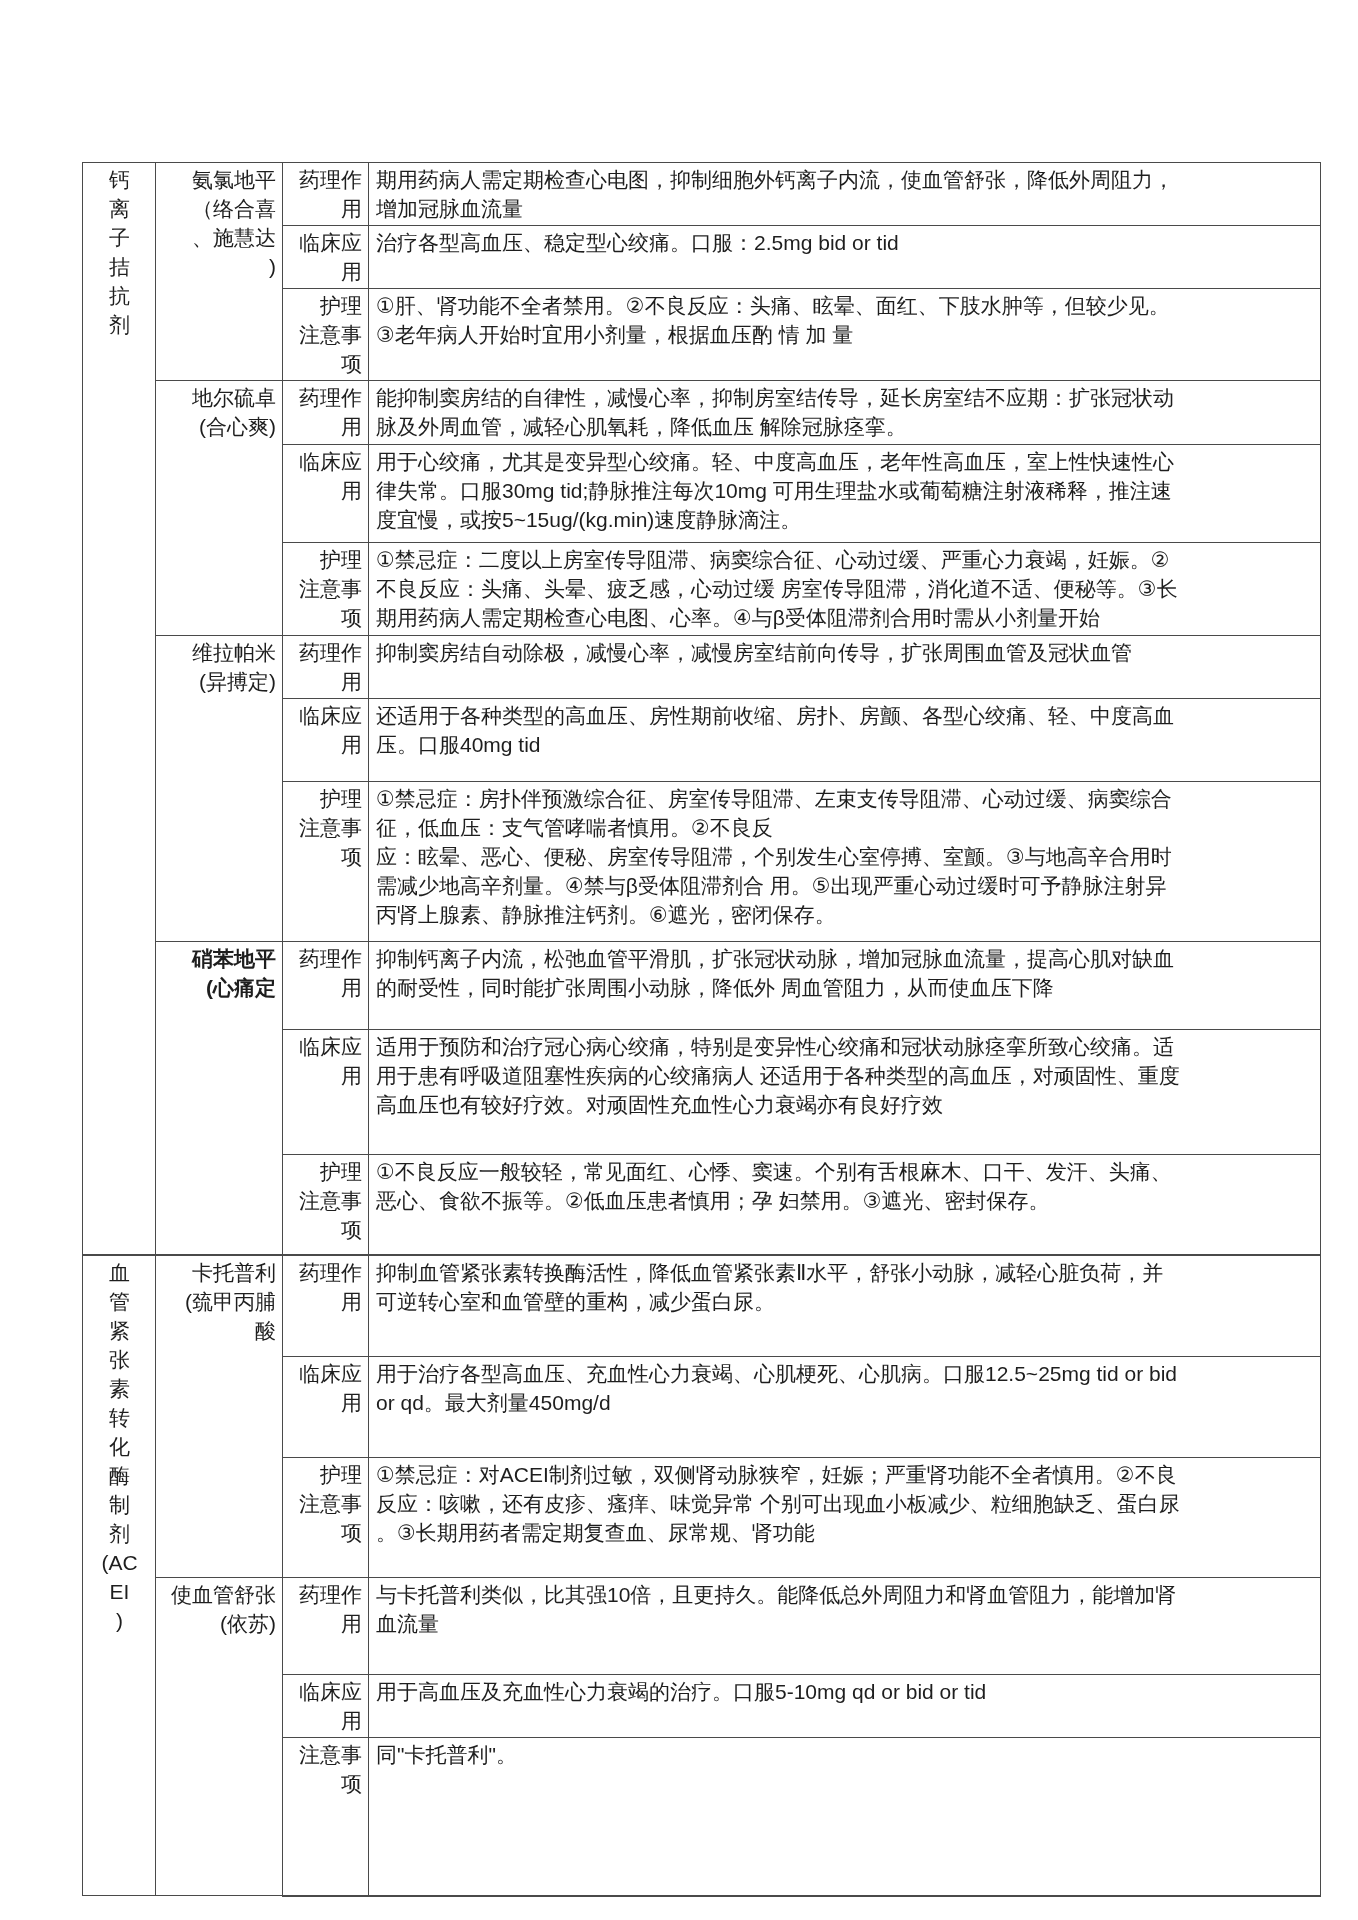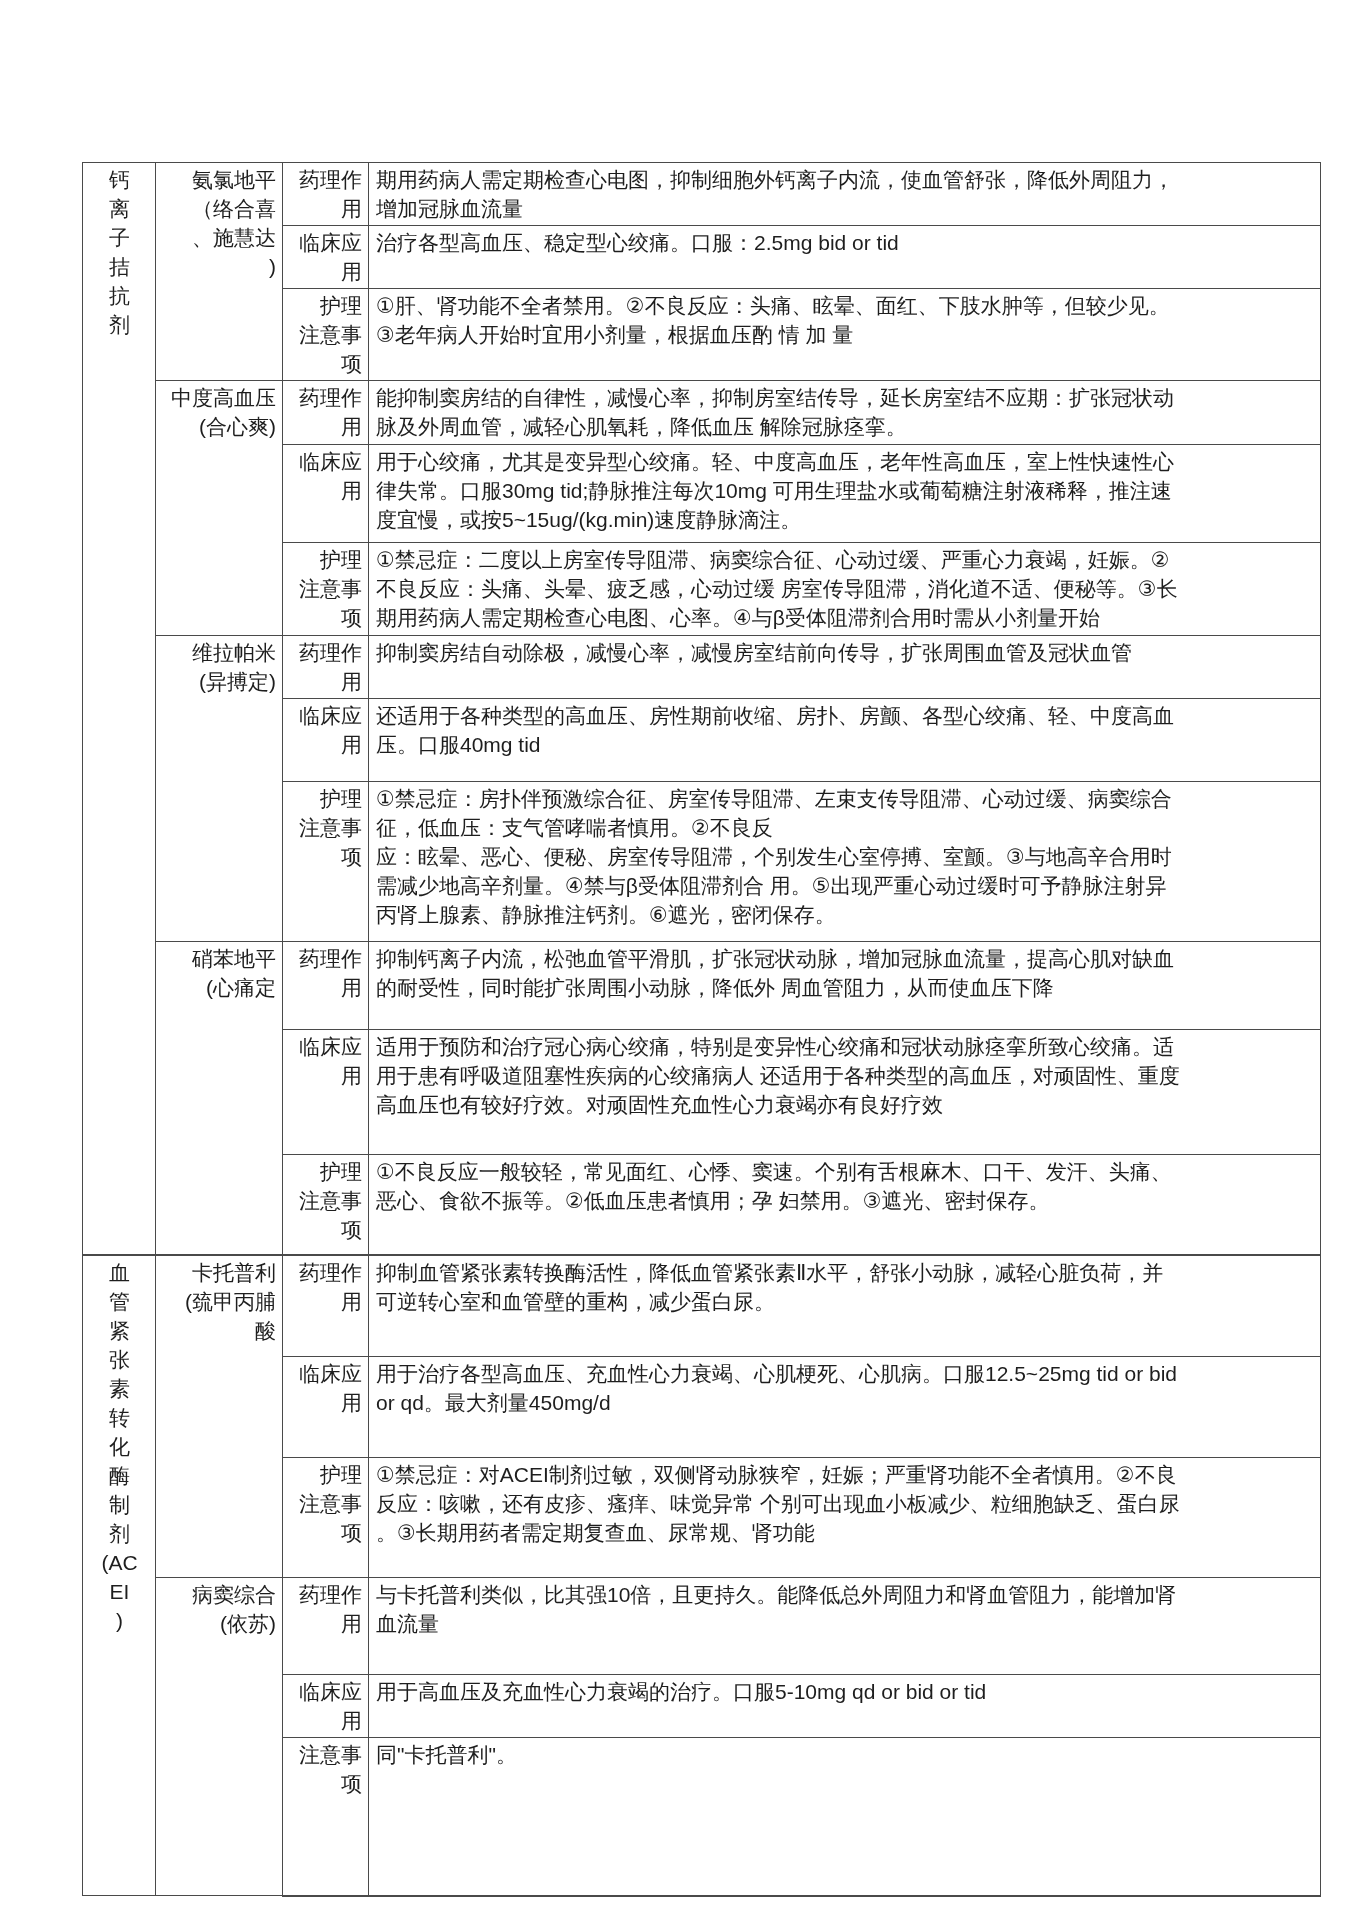--- a/index.html
+++ b/index.html
@@ -41,21 +41,21 @@
     line-height:30px;
     text-align:right;
   }
   td.content{
     padding:3px 8px 2px 8px;
   }
   tr.group-start td{border-top-width:2px;}
   tr.table-end td{border-bottom-width:2px;}
   td.pt55{padding-top:58px;}
   td.pt15{padding-top:18px;}
-  td.pt45{padding-top:48px;}
+  td.pt45{padding-top:48px;font-weight:bold;}
 </style>
 </head>
 <body>
 
 <table class="drug-table">
   <colgroup>
     <col style="width:73px">
     <col style="width:127px">
     <col style="width:86px">
     <col style="width:952px">
@@ -82,21 +82,21 @@
       <td class="content">治疗各型高血压、稳定型心绞痛。口服：2.5mg bid or tid</td>
     </tr>
     <tr style="height:64px">
       <td class="label">护理
 注意事项</td>
       <td class="content">①肝、肾功能不全者禁用。②不良反应：头痛、眩晕、面红、下肢水肿等，但较少见。
 ③老年病人开始时宜用小剂量，根据血压酌 情 加 量</td>
     </tr>
 
     <tr style="height:64px">
-      <td class="drug pt55" rowspan="3">中度高血压
+      <td class="drug pt55" rowspan="3">地尔硫卓
 (合心爽)</td>
       <td class="label">药理作用</td>
       <td class="content">能抑制窦房结的自律性，减慢心率，抑制房室结传导，延长房室结不应期：扩张冠状动
 脉及外周血管，减轻心肌氧耗，降低血压 解除冠脉痉挛。</td>
     </tr>
     <tr style="height:98px">
       <td class="label">临床应用</td>
       <td class="content">用于心绞痛，尤其是变异型心绞痛。轻、中度高血压，老年性高血压，室上性快速性心
 律失常。口服30mg tid;静脉推注每次10mg 可用生理盐水或葡萄糖注射液稀释，推注速
 度宜慢，或按5~15ug/(kg.min)速度静脉滴注。</td>
@@ -178,21 +178,21 @@
     </tr>
     <tr style="height:120px">
       <td class="label">护理
 注意事项</td>
       <td class="content">①禁忌症：对ACEI制剂过敏，双侧肾动脉狭窄，妊娠；严重肾功能不全者慎用。②不良
 反应：咳嗽，还有皮疹、瘙痒、味觉异常 个别可出现血小板减少、粒细胞缺乏、蛋白尿
 。③长期用药者需定期复查血、尿常规、肾功能</td>
     </tr>
 
     <tr style="height:97px">
-      <td class="drug" rowspan="3">病窦综合
+      <td class="drug" rowspan="3">使血管舒张
 (依苏)</td>
       <td class="label">药理作用</td>
       <td class="content">与卡托普利类似，比其强10倍，且更持久。能降低总外周阻力和肾血管阻力，能增加肾
 血流量</td>
     </tr>
     <tr style="height:60px">
       <td class="label">临床应用</td>
       <td class="content">用于高血压及充血性心力衰竭的治疗。口服5-10mg qd or bid or tid</td>
     </tr>
     <tr class="table-end" style="height:158px">

